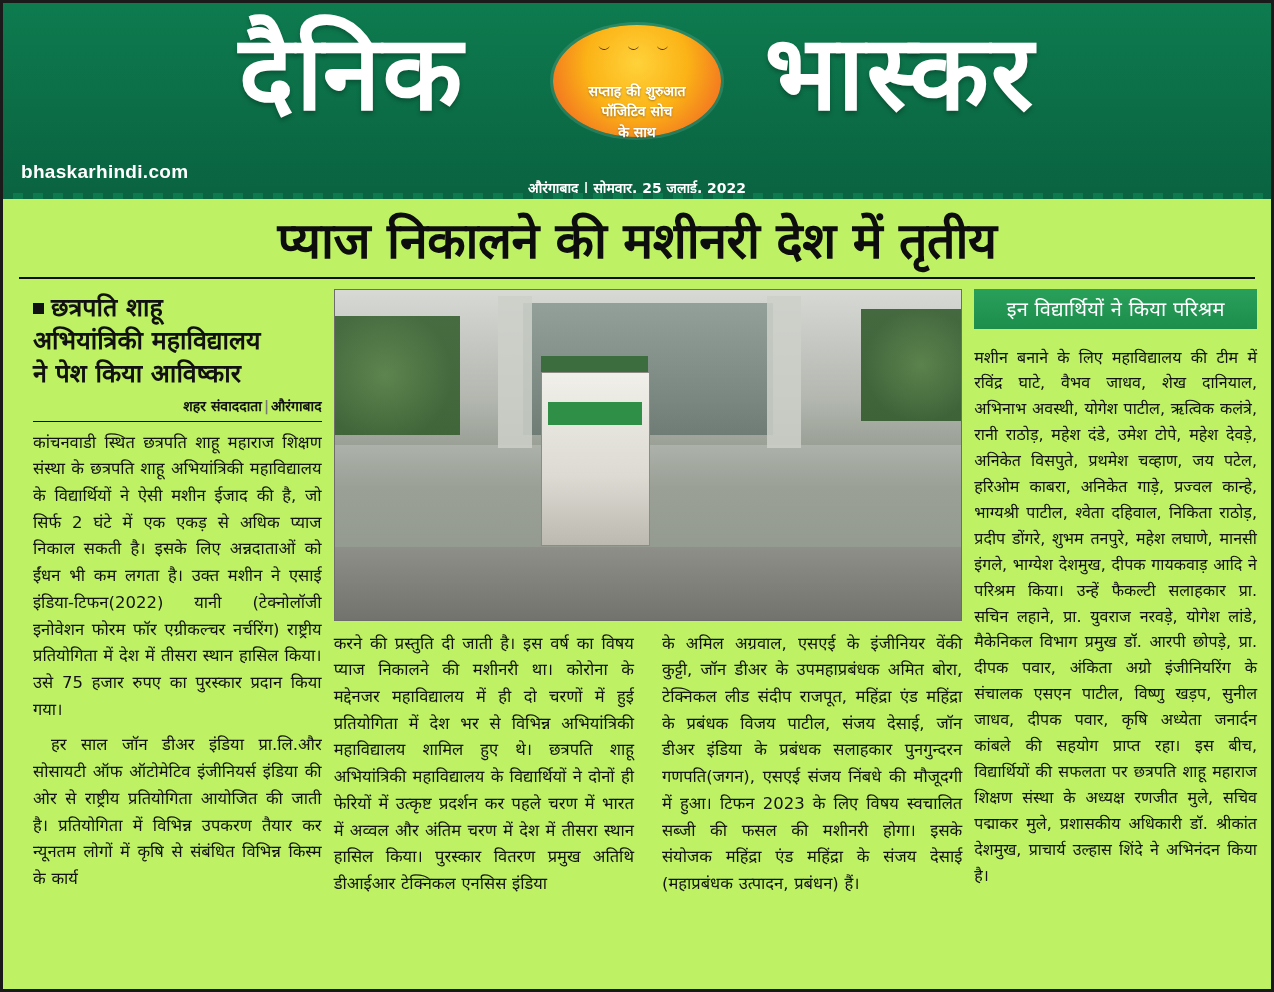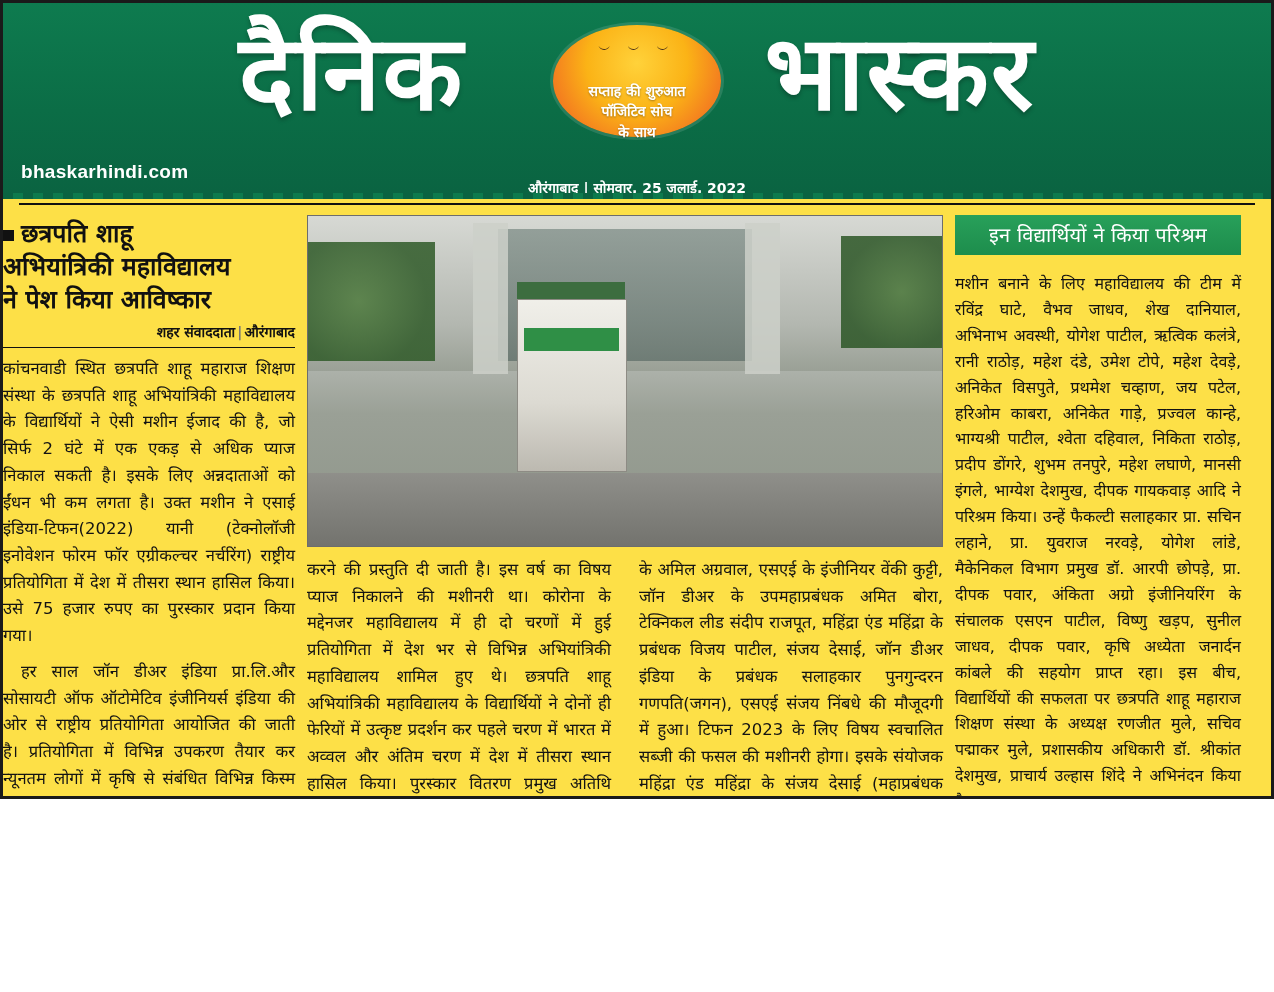--- a/index.html
+++ b/index.html
@@ -4,24 +4,24 @@
 <style>
   html,body{margin:0;padding:0;}
   body{
     width:1274px;height:992px;
     background:#ffffff;
     font-family:"Liberation Serif", serif;
     overflow:hidden;
   }
   .page{
     position:relative;
-    width:1274px;height:799px;
+    width:1274px;height:992px;
     box-sizing:border-box;
     border:3px solid #1a1a1a;
-    background:#fde047;
+    background:#bef264;
     overflow:hidden;
   }
 
   
   .masthead{
     position:relative;
     height:196px;
     background:linear-gradient(180deg,#0e7b4f 0%,#0b6d46 55%,#0a6341 100%);
     overflow:hidden;
   }
@@ -101,21 +101,21 @@
     letter-spacing:-.5px;
   }
   .rule{
     height:2px;background:#111;margin:4px 16px 10px 16px;
   }
 
   
   .body-area{
     display:flex;
     gap:12px;
-    padding:0 14px 10px 0;
+    padding:0 14px 10px 30px;
     box-sizing:border-box;
     height:672px;
   }
   .col{box-sizing:border-box;}
   .col-left{width:292px;}
   .col-mid{width:636px;display:flex;flex-direction:column;}
   .col-right{width:286px;}
 
   .subhead{
     font-family:"DejaVu Sans", sans-serif;
@@ -217,20 +217,21 @@
     <div class="sun-text">
       <div>सप्ताह की शुरुआत</div>
       <div>पॉजिटिव सोच</div>
       <div>के साथ</div>
     </div>
 
     <div class="mh-site">bhaskarhindi.com</div>
     <div class="mh-edition">औरंगाबाद | सोमवार, 25 जुलाई, 2022</div>
   </div>
 
+  <div class="headline">प्याज निकालने की मशीनरी देश में तृतीय</div>
   <div class="rule"></div>
 
   <div class="body-area">
 
     <div class="col col-left">
       <div class="subhead">
         <span class="bullet-sq"></span><span>छत्रपति शाहू</span><br>
         <span>अभियांत्रिकी महाविद्यालय</span><br>
         <span>ने पेश किया आविष्कार</span>
       </div>

